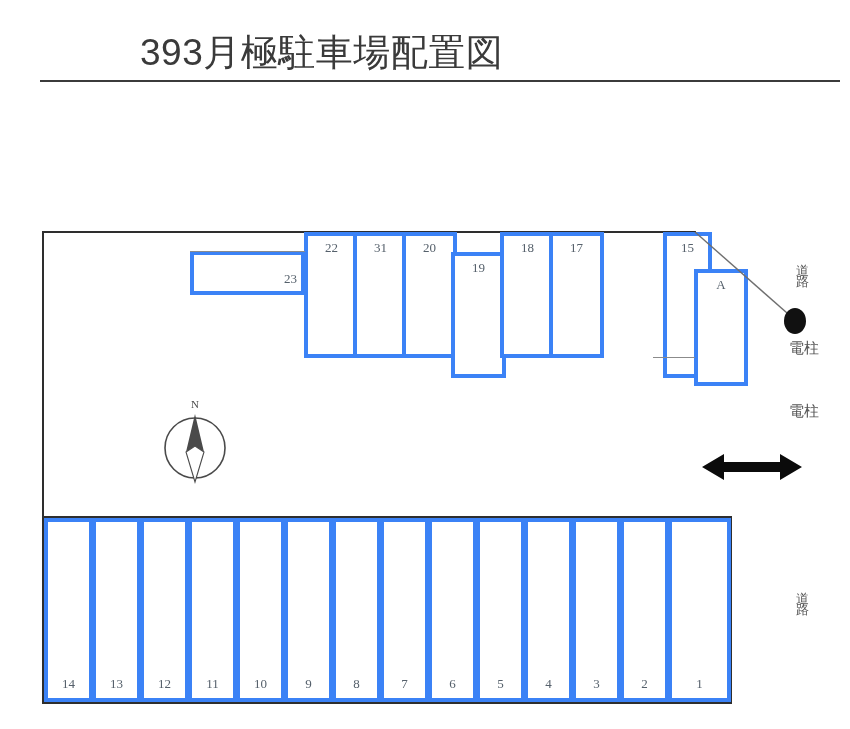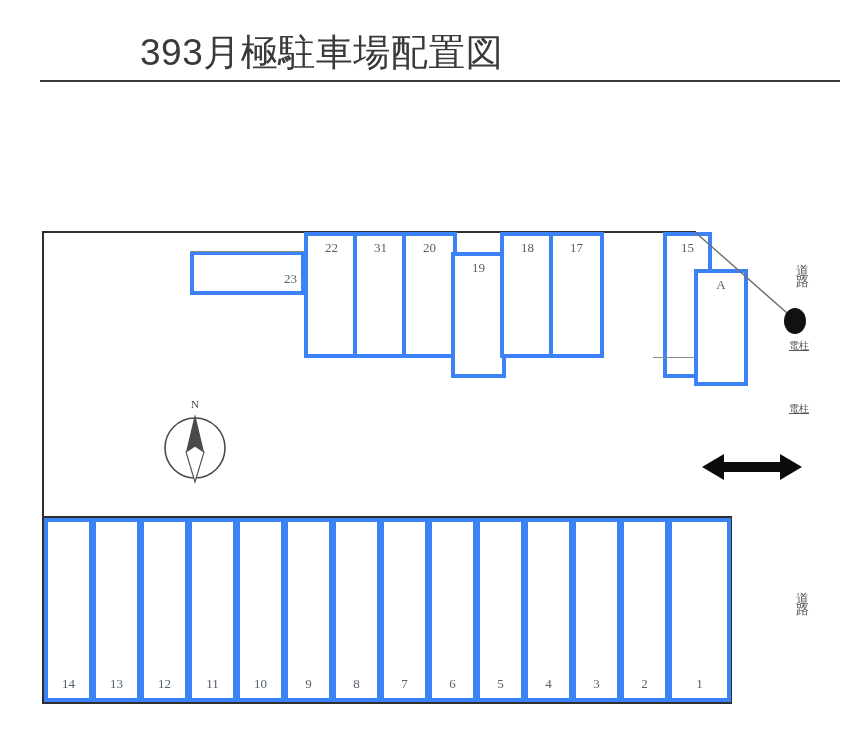--- a/index.html
+++ b/index.html
@@ -96,25 +96,24 @@
     position: absolute;
     font-size: 13px;
     color: #555555;
     line-height: 11px;
     width: 11px;
     text-align: left;
     font-family: "DejaVu Sans", sans-serif;
   }
   .hlabel {
     position: absolute;
-    font-size: 10px;
+    font-size: 15px;
     color: #555555;
     white-space: nowrap;
     font-family: "DejaVu Sans", sans-serif;
-    text-decoration: underline;
   }
 
   
   #compass { position: absolute; left: 160px; top: 398px; width: 70px; height: 95px; }
   #compass-n {
     position: absolute; top: 0; left: 0; width: 70px;
     text-align: center; font-size: 11px; color: #4a4a4a;
     font-family: "Liberation Serif", serif;
   }
 

